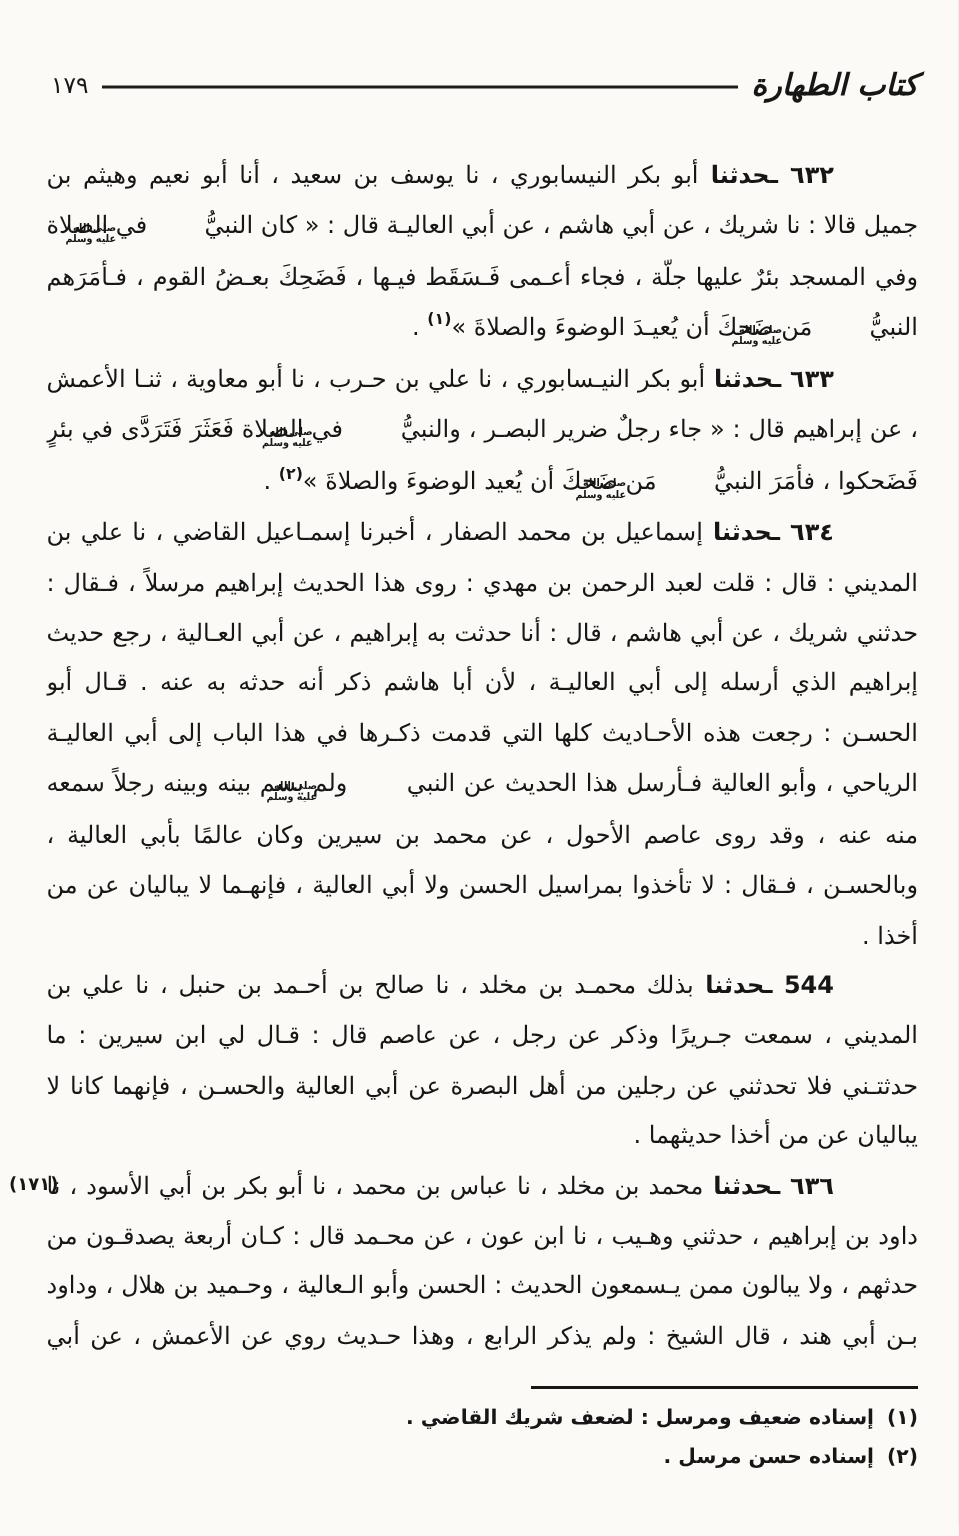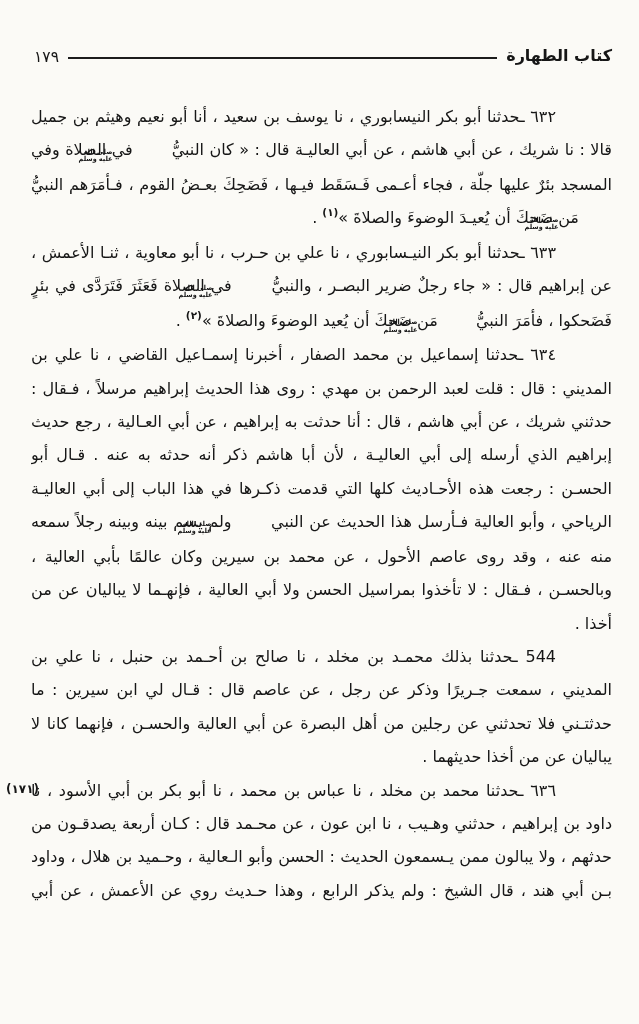--- a/index.html
+++ b/index.html
@@ -12,37 +12,37 @@
     direction:rtl;
     font-family:"DejaVu Sans",sans-serif;
     overflow:hidden;
   }
   
   .header{
     position:absolute;top:44px;right:27px;left:34px;
     display:flex;align-items:center;gap:9px;
   }
   .book-title{
-    margin:0;font-size:16px;font-weight:700;white-space:nowrap;line-height:24px;
+    margin:0;font-size:20px;font-weight:700;white-space:nowrap;line-height:24px;font-style:italic;
   }
   .header-rule{
     flex:1;height:0;border-top:2.4px solid #1c1c1c;margin-top:4px;
   }
   .page-number{
     font-size:15.5px;font-weight:400;direction:ltr;margin-top:2px;
   }
   
   .body-text{
     position:absolute;top:100px;right:27px;left:31px;bottom:108px;
     font-size:16px;line-height:33.4px;
     text-align:justify;
     overflow:hidden;
   }
   p.hadith{margin:0;text-indent:56px;}
-  p.hadith .opener{font-weight:400;letter-spacing:0.2px;}
+  p.hadith .opener{font-weight:700;letter-spacing:0.2px;}
   sup.fn-ref{
     font-size:10.5px;font-weight:700;line-height:0;vertical-align:7px;
   }
   .saw{
     display:inline-block;width:26px;vertical-align:-6px;
     font-weight:700;font-size:7px;line-height:7.5px;
     letter-spacing:-0.4px;margin:4px 1px;
   }
   .saw span{display:block;white-space:nowrap;transform:scaleX(.92);}
   
@@ -78,14 +78,21 @@
         <p class="hadith"><b class="opener">٦٣٢ ـحدثنا </b>أبو بكر النيسابوري ، نا يوسف بن سعيد ، أنا أبو نعيم وهيثم بن جميل قالا : نا شريك ، عن أبي هاشم ، عن أبي العاليـة قال : « كان النبيُّ <span class="saw"><span>صلى الله</span><span>عليه وسلم</span></span> في الصلاة وفي المسجد بئرٌ عليها جلّة ، فجاء أعـمى فَـسَقَط فيـها ، فَضَحِكَ بعـضُ القوم ، فـأمَرَهم النبيُّ <span class="saw"><span>صلى الله</span><span>عليه وسلم</span></span> مَن ضَحكَ أن يُعيـدَ الوضوءَ والصلاةَ »<sup class="fn-ref">(١)</sup> .</p>
         <p class="hadith"><b class="opener">٦٣٣ ـحدثنا </b>أبو بكر النيـسابوري ، نا علي بن حـرب ، نا أبو معاوية ، ثنـا الأعمش ، عن إبراهيم قال : « جاء رجلٌ ضرير البصـر ، والنبيُّ <span class="saw"><span>صلى الله</span><span>عليه وسلم</span></span> في الصلاة فَعَثَرَ فَتَرَدَّى في بئرٍ فَضَحكوا ، فأمَرَ النبيُّ <span class="saw"><span>صلى الله</span><span>عليه وسلم</span></span> مَن ضَحكَ أن يُعيد الوضوءَ والصلاةَ »<sup class="fn-ref">(٢)</sup> .</p>
         <p class="hadith"><b class="opener">٦٣٤ ـحدثنا </b>إسماعيل بن محمد الصفار ، أخبرنا إسمـاعيل القاضي ، نا علي بن المديني : قال : قلت لعبد الرحمن بن مهدي : روى هذا الحديث إبراهيم مرسلاً ، فـقال : حدثني شريك ، عن أبي هاشم ، قال : أنا حدثت به إبراهيم ، عن أبي العـالية ، رجع حديث إبراهيم الذي أرسله إلى أبي العاليـة ، لأن أبا هاشم ذكر أنه حدثه به عنه . قـال أبو الحسـن : رجعت هذه الأحـاديث كلها التي قدمت ذكـرها في هذا الباب إلى أبي العاليـة الرياحي ، وأبو العالية فـأرسل هذا الحديث عن النبي <span class="saw"><span>صلى الله</span><span>عليه وسلم</span></span> ولم يسم بينه وبينه رجلاً سمعه منه عنه ، وقد روى عاصم الأحول ، عن محمد بن سيرين وكان عالمًا بأبي العالية ، وبالحسـن ، فـقال : لا تأخذوا بمراسيل الحسن ولا أبي العالية ، فإنهـما لا يباليان عن من أخذا .</p>
         <p class="hadith"><b class="opener">544 ـحدثنا </b>بذلك محمـد بن مخلد ، نا صالح بن أحـمد بن حنبل ، نا علي بن المديني ، سمعت جـريرًا وذكر عن رجل ، عن عاصم قال : قـال لي ابن سيرين : ما حدثتـني فلا تحدثني عن رجلين من أهل البصرة عن أبي العالية والحسـن ، فإنهما كانا لا يباليان عن من أخذا حديثهما .</p>
         <p class="hadith"><b class="opener">٦٣٦ ـحدثنا </b>محمد بن مخلد ، نا عباس بن محمد ، نا أبو بكر بن أبي الأسود ، نا داود بن إبراهيم ، حدثني وهـيب ، نا ابن عون ، عن محـمد قال : كـان أربعة يصدقـون من حدثهم ، ولا يبالون ممن يـسمعون الحديث : الحسن وأبو الـعالية ، وحـميد بن هلال ، وداود بـن أبي هند ، قال الشيخ : ولم يذكر الرابع ، وهذا حـديث روي عن الأعمش ، عن أبي سفيان ، عن جـابر فذكره ، وذكر علته .</p>
       </div>
   </div>
 
   <div class="margin-note">(١٧١)</div>
 
+  <div class="footnotes">
+    <div class="fn-rule"></div>
+    <div id="footnote-list">
+        <div class="fn-line"><span class="fn-marker">(١)</span><span> إسناده ضعيف ومرسل : لضعف شريك القاضي .</span></div>
+        <div class="fn-line"><span class="fn-marker">(٢)</span><span> إسناده حسن مرسل .</span></div>
+      </div>
+  </div>
 
 </div>
 
 </body></html>

